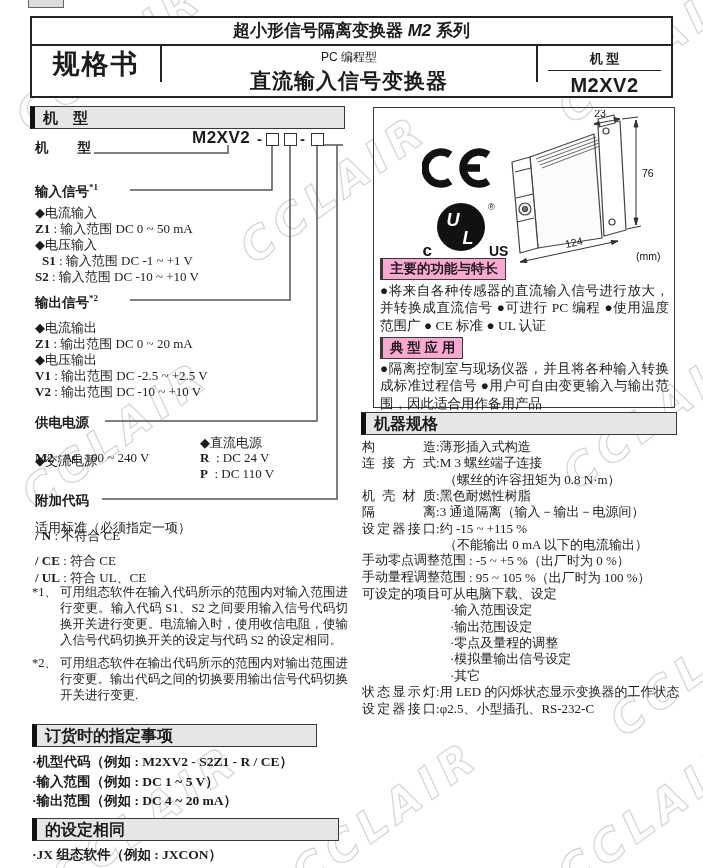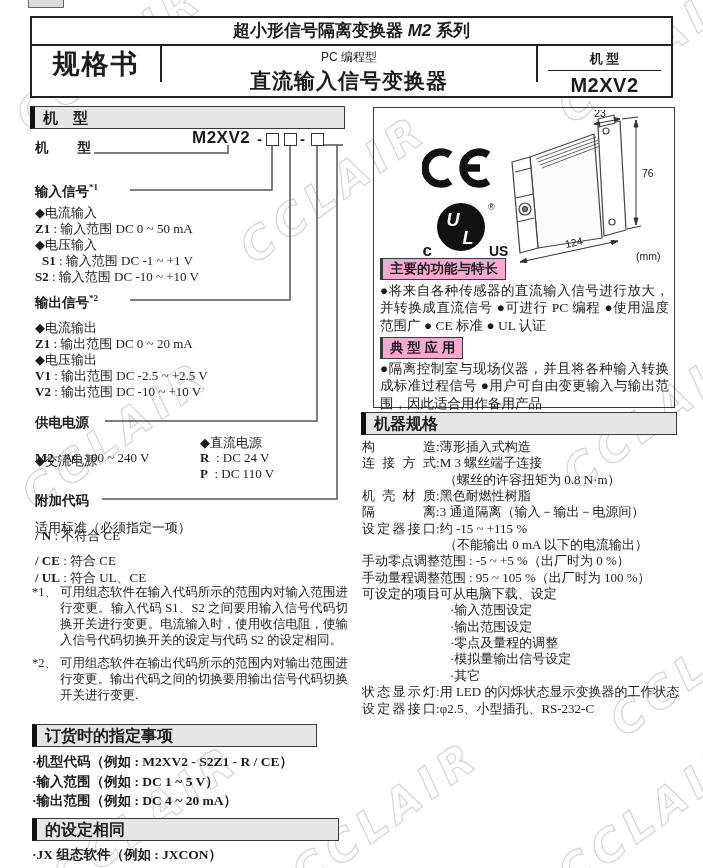--- a/index.html
+++ b/index.html
@@ -51,21 +51,21 @@
   
   .rbox{left:373px;top:107px;width:302px;height:301px;border:1.5px solid #3a3a3a;box-sizing:border-box;}
   .boxtitle{position:absolute;border:1px solid #3a3a3a;border-left:3px solid #3a3a3a;
             font-family:"Liberation Sans","DejaVu Sans",sans-serif;font-weight:bold;font-size:13.5px;
             padding:1px 7px;background:#f9a8d4;white-space:nowrap;}
   .rtext{position:absolute;width:289px;font-size:13.5px;line-height:17.3px;text-align:justify;}
   
   .spec-list{left:362px;top:439px;width:336px;font-size:13px;line-height:16.35px;}
   .srow{white-space:nowrap;}
   .sl{display:inline-block;width:74px;text-align:justify;text-align-last:justify;vertical-align:bottom;}
-  .wide .sl{display:inline;width:auto;text-align:left;}
+  .wide .sl{display:inline;width:auto;text-align:left;font-family:Liberation Mono, monospace;}
   .wide .sc{margin:0 3px;}
   .ind{padding-left:82px;}
   .ind2{padding-left:88px;}
 </style>
 </head>
 <body>
 
 <span class="wm" style="left:6px;top:100px">CCLAIR</span>
 <span class="wm" style="left:548px;top:92px">CCLAIR</span>
 <span class="wm" style="left:230px;top:232px">CCLAIR</span>

